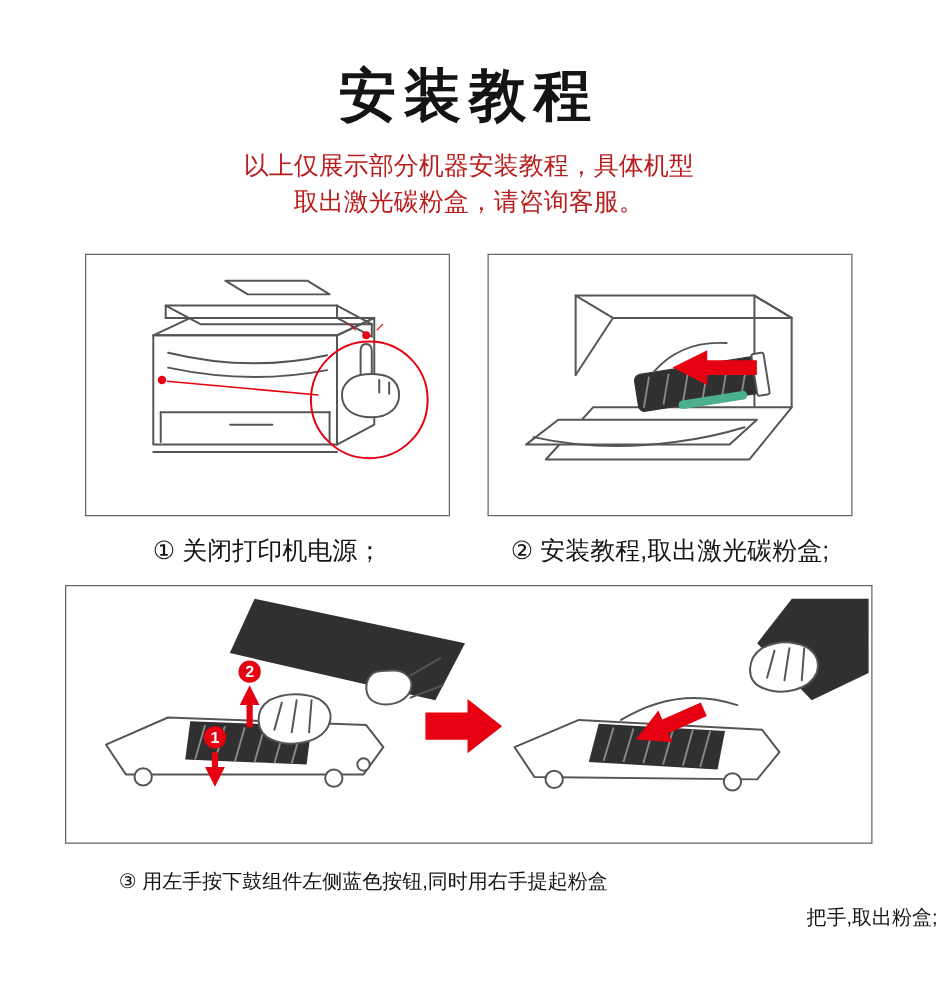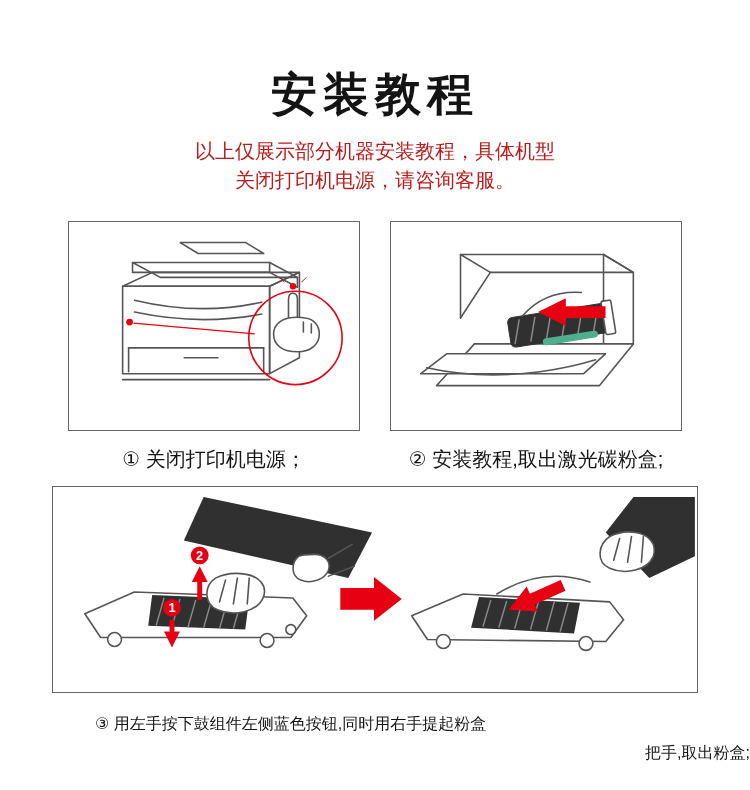--- a/index.html
+++ b/index.html
@@ -4,21 +4,21 @@
 <style>
   * { box-sizing: border-box; margin: 0; padding: 0; }
   html, body { background: #ffffff; }
   body {
     width: 750px; height: 790px;
     margin: 0 auto;
     font-family: "Liberation Sans", "DejaVu Sans", sans-serif;
     color: var(--text, #141414);
     overflow: hidden;
   }
-  .page { padding-top: 68px; }
+  .page { padding-top: 50px; }
   .title {
     text-align: center;
     font-size: 46px;
     font-weight: 900;
     letter-spacing: 6px;
     line-height: 1.15;
     margin-bottom: 16px;
     color: var(--text, #141414);
   }
   .subtitle {
@@ -83,21 +83,21 @@
 </style>
 </head>
 <body>
 
 <div class="page">
 
   <h1 class="title">安装教程</h1>
 
   <div class="subtitle">
     <div>以上仅展示部分机器安装教程，具体机型</div>
-    <div>关闭打印机电源，请咨询客服。</div>
+    <div>取出激光碳粉盒，请咨询客服。</div>
   </div>
 
   <div class="panels-row">
 
     <div class="panel">
       <svg viewBox="0 0 292 208" aria-hidden="true">
         <g>
           <polygon class="s" points="112,20 178,20 196,31 130,31"></polygon>
           <polygon class="s" points="64,40 202,40 230,55 92,55"></polygon>
           <line class="s" x1="64" y1="40" x2="64" y2="50"></line>

